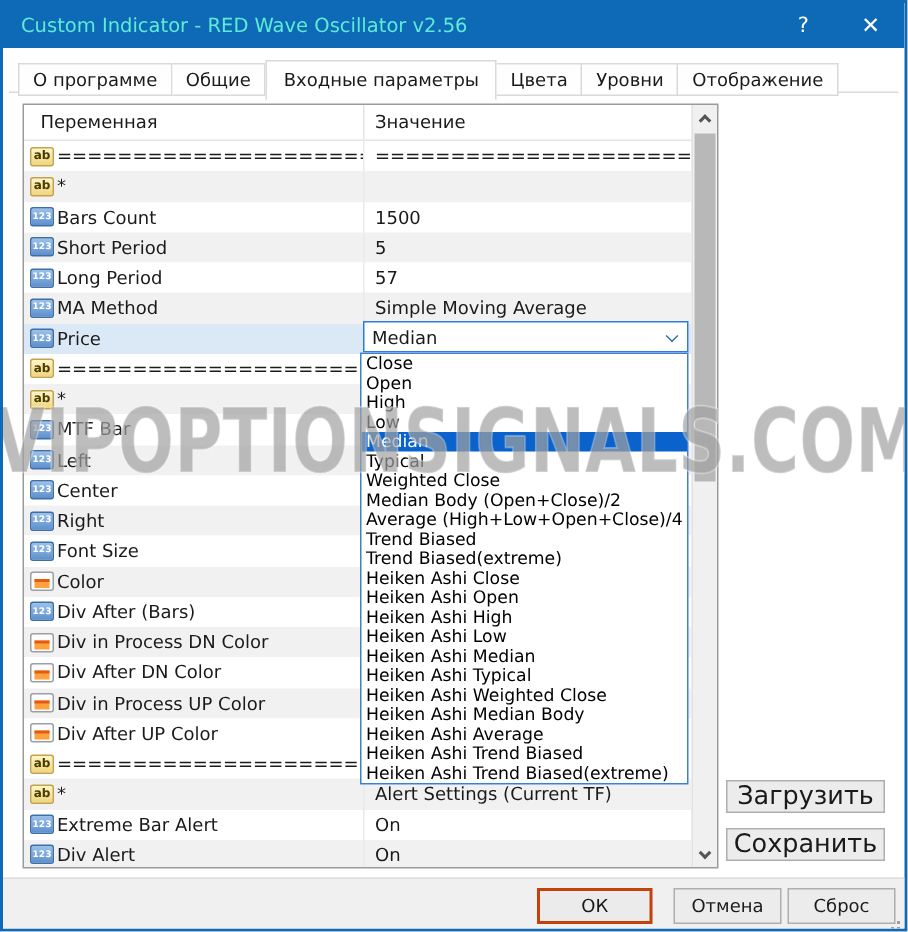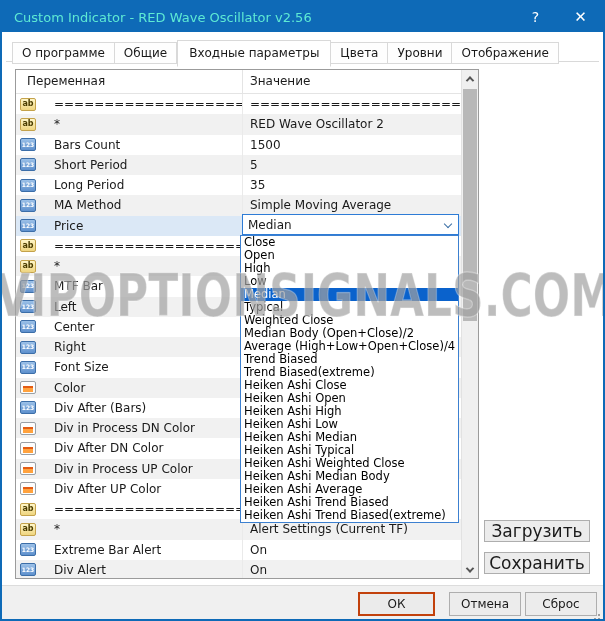--- a/index.html
+++ b/index.html
@@ -26,21 +26,21 @@
   .thead{display:flex;height:24px;border-bottom:1px solid #e4e4e4;}
   .th-var{width:227px;line-height:23px;padding-left:11px;border-right:1px solid #e4e4e4;}
   .th-val{flex:1;line-height:23px;padding-left:7px;}
   .rows{position:absolute;left:0;top:24px;right:17px;bottom:0;overflow:hidden;}
   .prow{height:20.25px;display:flex;background:#fff;}
   .prow.gray{background:#f1f1f1;}
   .prow.selected{background:#dbe8f6;gap:24px;}
   .cell-var{width:227px;display:flex;align-items:center;padding-left:3px;border-right:1px solid #eaeaea;overflow:hidden;white-space:nowrap;}
   .cell-val{flex:1;display:flex;align-items:center;padding-left:7px;overflow:hidden;white-space:nowrap;}
   
-  .ricon{flex:none;width:16px;height:13px;margin:0 18px 0 1px;border-radius:2px;display:flex;align-items:center;justify-content:center;}
+  .ricon{flex:none;width:16px;height:13px;margin:0 2px 0 1px;border-radius:2px;display:flex;align-items:center;justify-content:center;}
   .icon-text{background:linear-gradient(#fff6c8,#efd57f);border:1px solid #c4a24b;color:#4a3c00;font-size:8px;font-weight:bold;line-height:1;}
   .icon-number{background:linear-gradient(#9cc1e8,#5e90cd);border:1px solid #3c6ea8;color:#fff;font-size:6px;font-weight:bold;letter-spacing:0;line-height:1;}
   .icon-color{background:#fdfdfd;border:1px solid #9aa0a6;position:relative;}
   .icon-color::after{content:"";position:absolute;left:2px;right:2px;top:4px;height:4px;background:#ffa23e;border-top:2px solid #e35b13;}
   
   .vscroll{position:absolute;top:0;right:0;bottom:0;width:17px;background:#f0f0f0;border-left:1px solid #e2e2e2;}
   .sb-btn{position:absolute;left:0;width:16px;height:17px;display:flex;align-items:center;justify-content:center;}
   .sb-up{top:0;}
   .sb-down{bottom:0;}
   .chev{width:6px;height:6px;border-right:2px solid #555;border-bottom:2px solid #555;}
@@ -112,42 +112,41 @@
             <span class="ricon icon-text">ab</span>
             <span>============================</span>
           </div>
           <div class="cell-val">============================</div>
         </div>
         <div class="prow gray">
           <div class="cell-var">
             <span class="ricon icon-text">ab</span>
             <span>*</span>
           </div>
-          <div class="cell-val">RED Wave Oscillator 2</div>
         </div>
         <div class="prow ">
           <div class="cell-var">
             <span class="ricon icon-number">123</span>
             <span>Bars Count</span>
           </div>
           <div class="cell-val">1500</div>
         </div>
         <div class="prow gray">
           <div class="cell-var">
             <span class="ricon icon-number">123</span>
             <span>Short Period</span>
           </div>
           <div class="cell-val">5</div>
         </div>
         <div class="prow ">
           <div class="cell-var">
             <span class="ricon icon-number">123</span>
             <span>Long Period</span>
           </div>
-          <div class="cell-val">35</div>
+          <div class="cell-val">57</div>
         </div>
         <div class="prow gray">
           <div class="cell-var">
             <span class="ricon icon-number">123</span>
             <span>MA Method</span>
           </div>
           <div class="cell-val">Simple Moving Average</div>
         </div>
         <div class="prow selected">
           <div class="cell-var">

